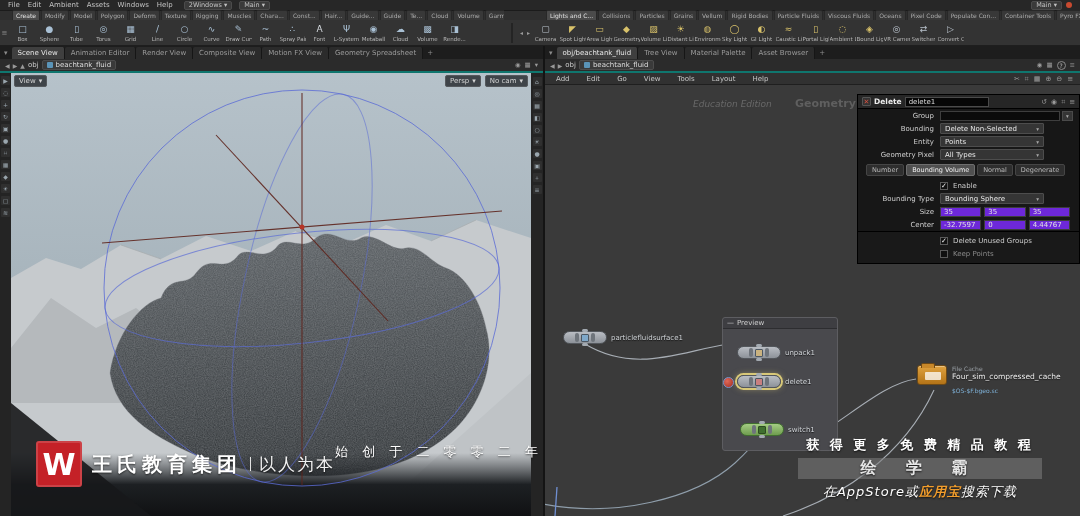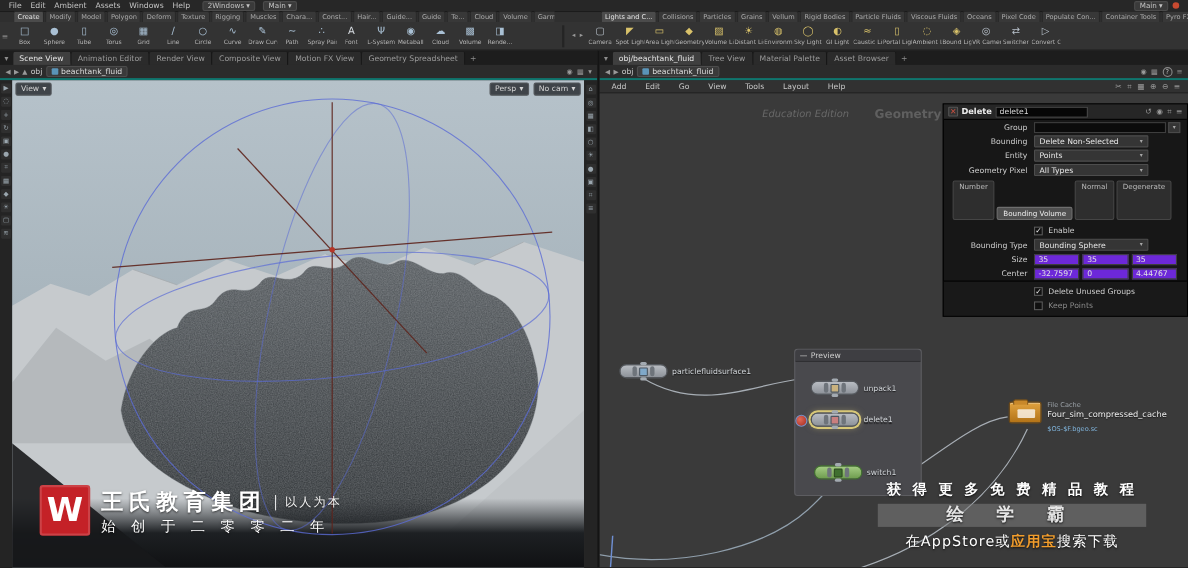--- a/index.html
+++ b/index.html
@@ -118,43 +118,43 @@
   .parm-name-field{background:#060606;border:1px solid #4a4a4a;color:#ddd;height:10px;font-size:7px;width:84px;padding:0 3px;font-family:inherit;}
   .ph-icons{margin-left:auto;display:flex;gap:4px;color:#9a9a9a;}
   .parm-row{display:flex;align-items:center;height:13px;padding:0 6px;}
   .parm-label{width:70px;min-width:70px;text-align:right;margin-right:6px;color:#cfcfcf;white-space:nowrap;}
   .parm-field{background:#0b0b0b;border:1px solid #3e3e3e;height:10px;flex:1;color:#e2e2e2;display:flex;align-items:center;padding:0 3px;}
   .dd-btn{width:11px;height:10px;background:#353535;border:1px solid #4a4a4a;margin-left:2px;display:flex;align-items:center;justify-content:center;color:#aaa;font-size:5.5px;}
   .parm-select{background:#353535;border:1px solid #4d4d4d;height:11px;min-width:104px;color:#e8e8e8;display:flex;align-items:center;gap:4px;padding:0 4px;border-radius:1px;}
   .parm-select .arrow{margin-left:auto;color:#a8a8a8;font-size:5.5px;}
   .parm-tabs{display:flex;gap:2px;padding:3px 6px 3px 8px;}
   .parm-tab{background:#2e2e2e;border:1px solid #454545;border-radius:2px;padding:1px 5px;color:#b9b9b9;white-space:nowrap;font-size:6.5px;}
-  .parm-tab.active{background:#505050;color:#f0f0f0;border-color:#6e6e6e;margin-top:24px;}
+  .parm-tab.active{background:#505050;color:#f0f0f0;border-color:#6e6e6e;}
   .checkbox{width:8px;height:8px;min-width:8px;background:#101010;border:1px solid #5a5a5a;display:flex;align-items:center;justify-content:center;color:#eee;font-size:7px;margin-right:5px;}
   .checkbox.empty{color:transparent;}
   .indent{padding-left:82px;}
   .vec-field{background:#6d28d9;border:1px solid #3e3e3e;height:10px;width:42px;color:#e2e2e2;display:flex;align-items:center;padding:0 3px;margin-right:3px;}
   .parm-sub{border-top:1px solid #000;background:rgba(28,28,28,.66);padding:2px 0 3px 0;}
   .keep-points{color:#8a8a8a;}
 
   
   .brandmark{position:absolute;left:36px;top:441px;z-index:20;display:flex;gap:10px;}
   .brand-logo{width:46px;height:46px;background:#c42127;border-radius:3px;display:flex;align-items:center;justify-content:center;
     color:#fff;font-size:30px;font-weight:bold;box-shadow:inset 0 0 0 2px rgba(255,255,255,.15);}
-  .brand-lines{display:flex;flex-direction:column;justify-content:space-between;padding:2px 0;}
+  .brand-lines{display:flex;flex-direction:row;justify-content:space-between;padding:2px 0;}
   .brand-row1{display:flex;align-items:center;gap:8px;}
   .brand-company{font-size:20px;font-weight:bold;color:#fff;letter-spacing:5px;text-shadow:0 1px 2px rgba(0,0,0,.65);white-space:nowrap;}
   .brand-divider{width:1px;height:14px;background:rgba(255,255,255,.85);}
-  .brand-slogan{font-size:11px;letter-spacing:2px;color:#f2f2f2;text-shadow:0 1px 2px rgba(0,0,0,.65);white-space:nowrap;}
+  .brand-slogan{font-size:17px;letter-spacing:2px;color:#f2f2f2;text-shadow:0 1px 2px rgba(0,0,0,.65);white-space:nowrap;}
   .brand-row2{font-size:13px;letter-spacing:5px;color:#fff;text-shadow:0 1px 2px rgba(0,0,0,.65);white-space:nowrap;}
   .promo{position:absolute;left:788px;top:436px;width:264px;z-index:20;text-align:center;}
   .promo-line1{font-size:13px;font-weight:bold;letter-spacing:3px;color:#fff;text-shadow:0 1px 2px rgba(0,0,0,.8);white-space:nowrap;}
   .promo-bar{margin:4px auto 0 auto;width:244px;height:21px;background:rgba(125,125,125,.55);display:flex;align-items:center;justify-content:center;}
   .promo-brand{font-size:16px;font-weight:bold;letter-spacing:12px;color:#e5e5e5;text-shadow:0 1px 2px rgba(0,0,0,.8);white-space:nowrap;}
-  .promo-line3{margin-top:4px;font-size:13px;letter-spacing:1px;color:#fff;text-shadow:0 1px 2px rgba(0,0,0,.8);white-space:nowrap;}
+  .promo-line3{margin-top:4px;font-size:13px;letter-spacing:1px;color:#fff;text-shadow:0 1px 2px rgba(0,0,0,.8);white-space:nowrap;font-style:italic;}
   .promo-line3 .hl{color:#f29d2c;font-weight:bold;}
 </style>
 </head>
 <body>
 
 <div class="screen">
 
   <div class="menubar">
     <div class="menus-host">
 

